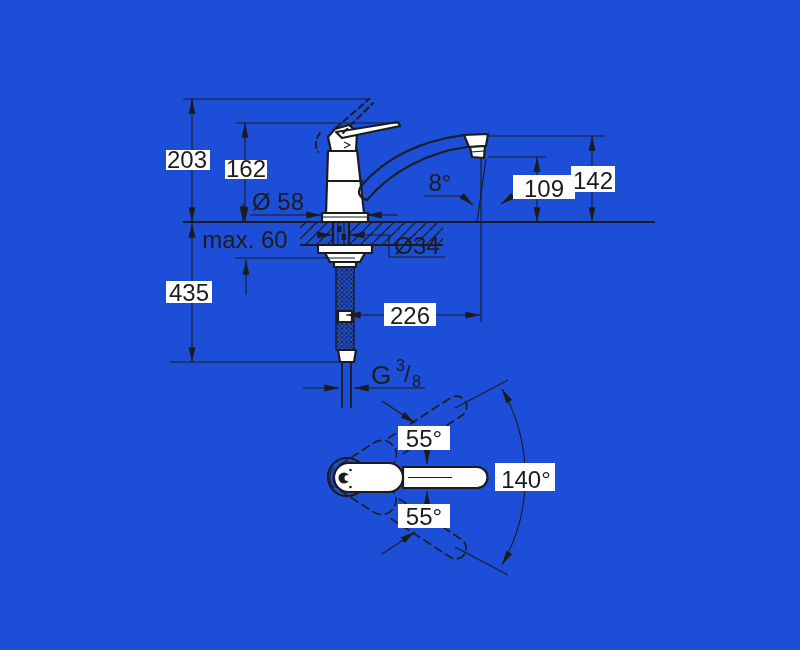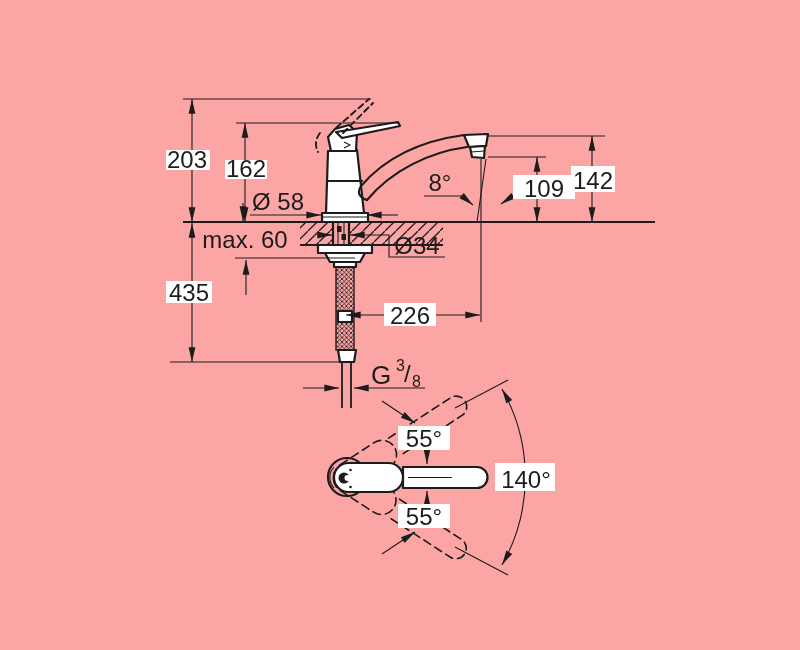--- a/index.html
+++ b/index.html
@@ -1,16 +1,16 @@
 <!DOCTYPE html>
 <html><head>
 <meta charset="utf-8">
 <style>
   html,body{margin:0;padding:0;background:#ffffff;}
-  .stage{position:relative;width:800px;height:650px;background:#fca5a5;overflow:hidden;
+  .stage{position:relative;width:800px;height:650px;background:#1d4ed8;overflow:hidden;
          font-family:"Liberation Sans", sans-serif;}
   svg{position:absolute;left:0;top:0;}
   svg text{fill:#1c1c1c;font-family:"Liberation Sans", sans-serif;}
   .obj{stroke:#1c1c1c;stroke-width:2.2;fill:none;stroke-linecap:round;stroke-linejoin:round;}
   .objf{stroke:#1c1c1c;stroke-width:2.2;fill:#ffffff;stroke-linejoin:round;}
   .med{stroke:#1c1c1c;stroke-width:1.8;fill:none;}
   .thin{stroke:#1c1c1c;stroke-width:1.1;fill:none;}
   .dash{stroke:#1c1c1c;stroke-width:1.6;fill:none;stroke-dasharray:8 5;stroke-linecap:round;}
   .dash2{stroke:#1c1c1c;stroke-width:1.9;fill:none;stroke-dasharray:6 4;stroke-linecap:round;}
   .lbl{font-size:24px;}

